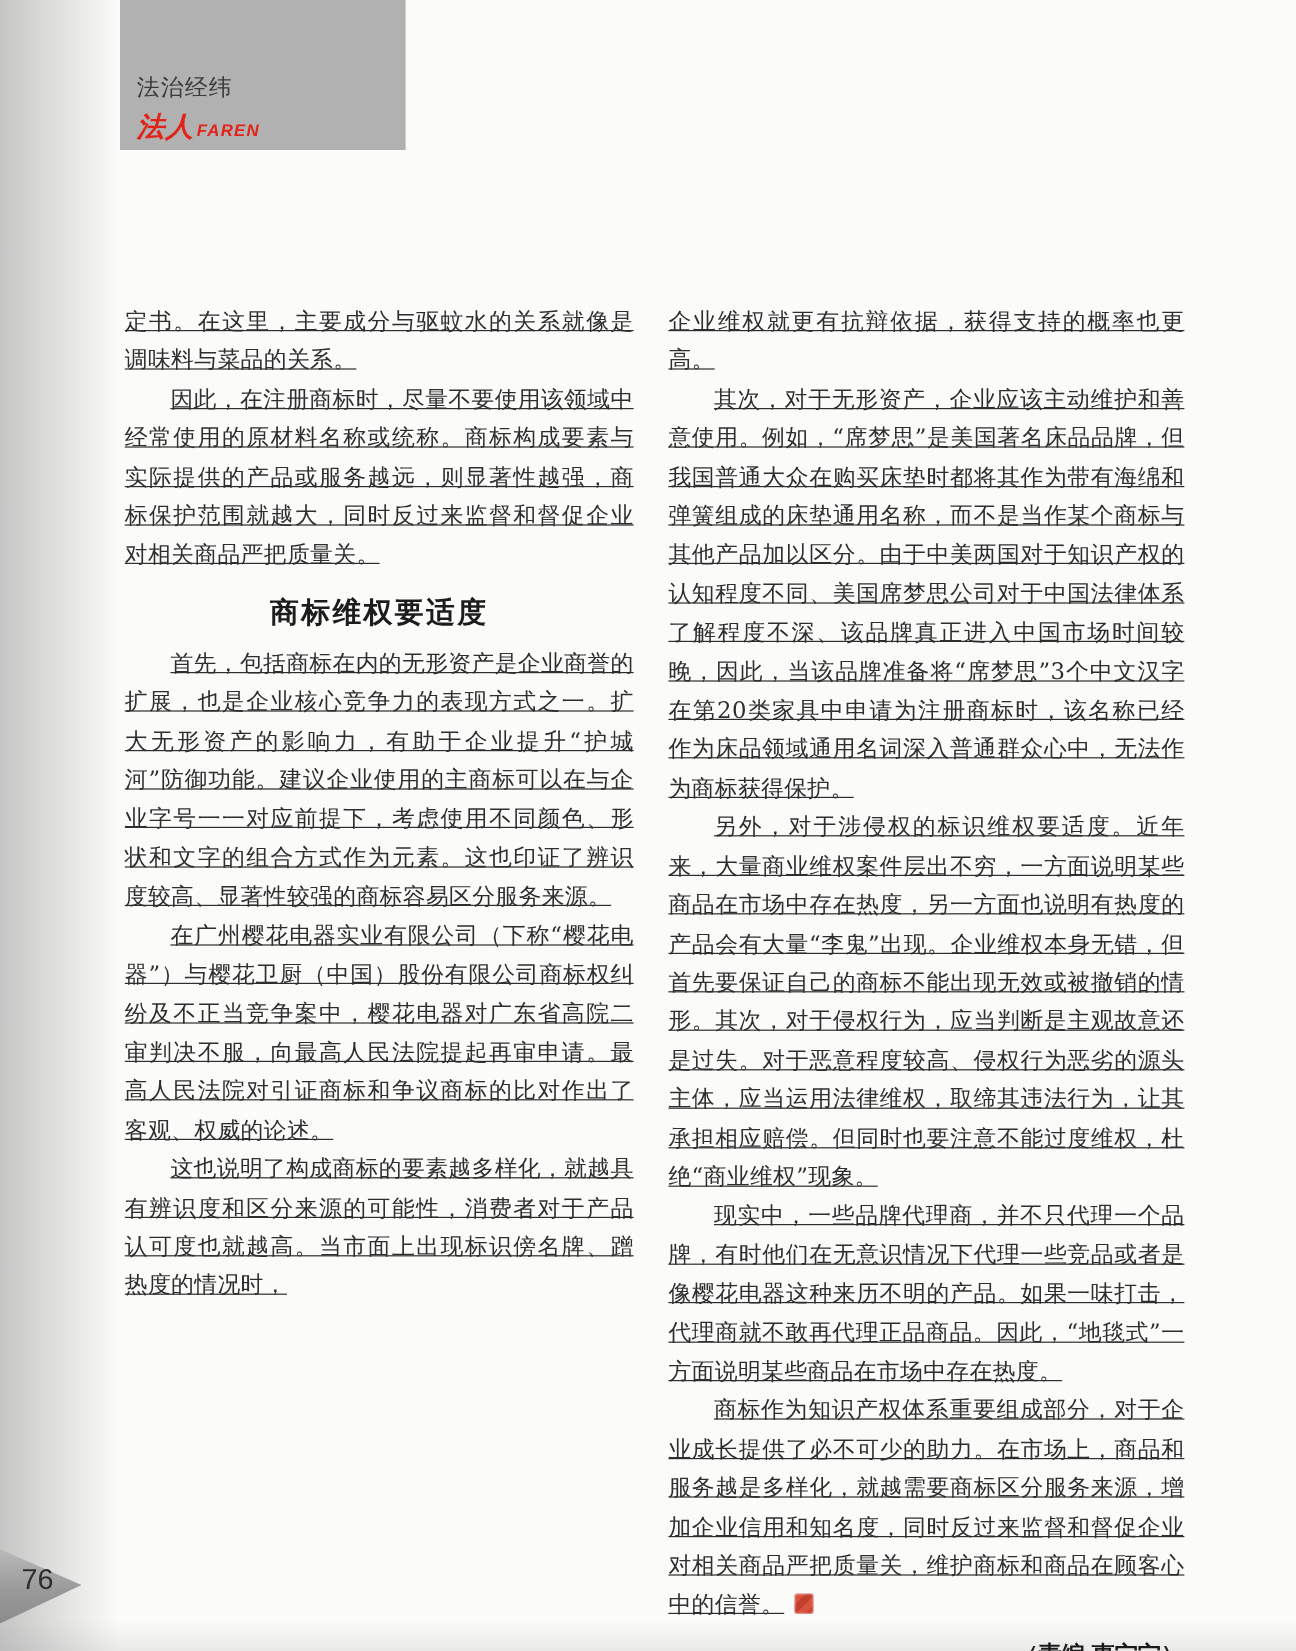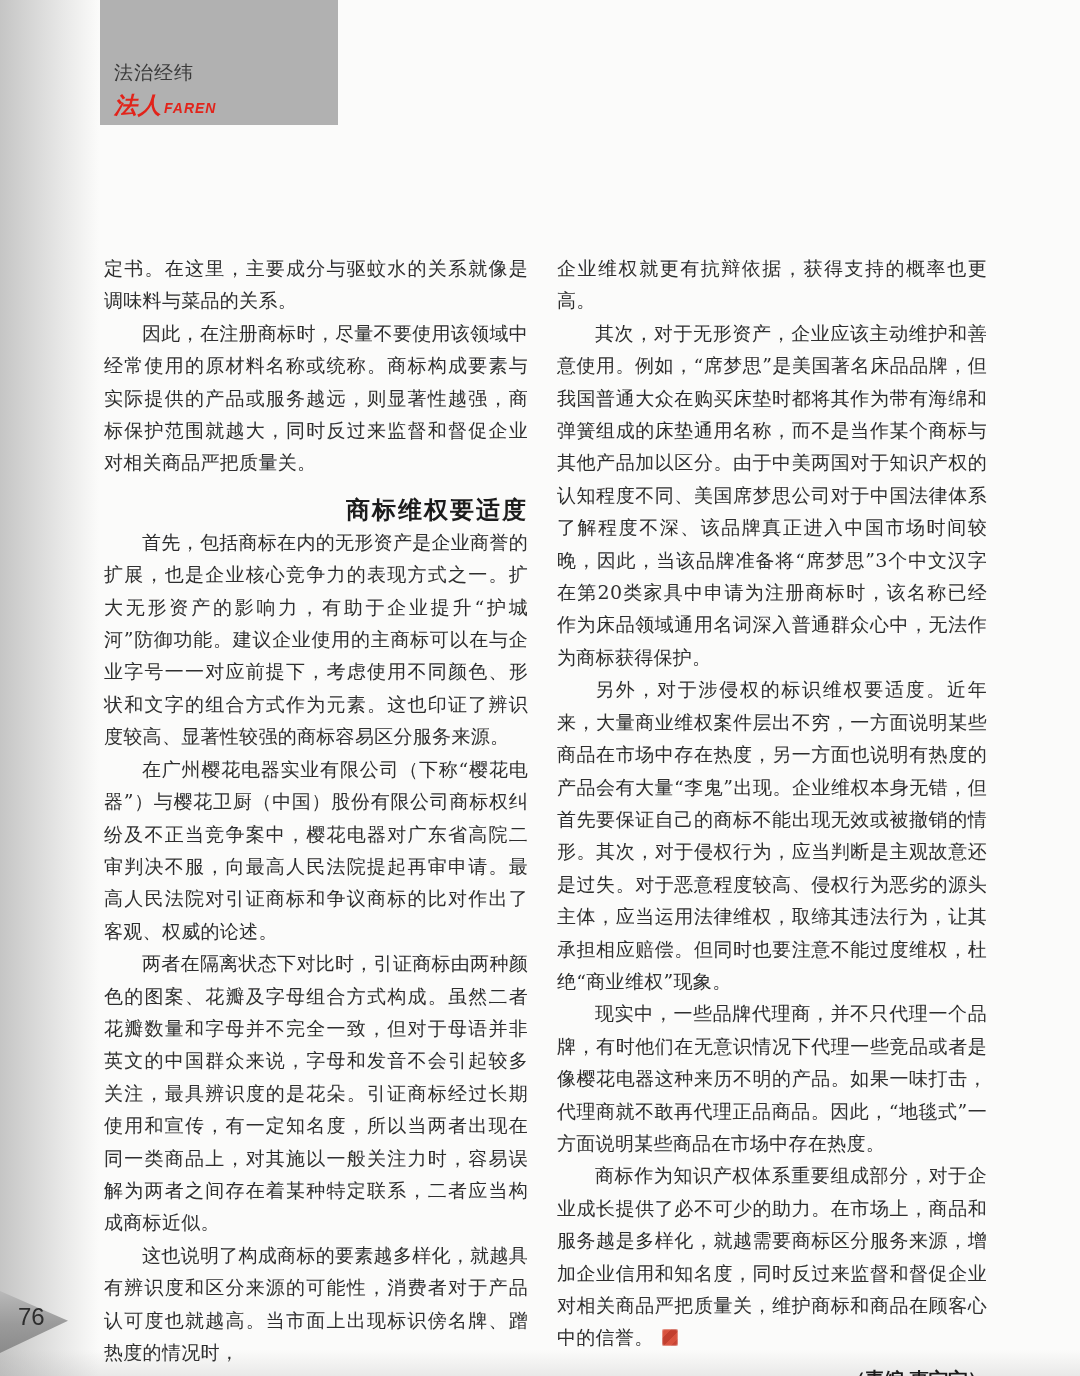--- a/index.html
+++ b/index.html
@@ -44,26 +44,27 @@
   
   .col{position:absolute;top:252px;color:#2e2e2e;}
   .col-left{left:104px;width:424px;}
   .col-right{left:557px;width:430px;}
   .col p{
     margin:0;
     text-align:justify;
     font-size:19px;
     line-height:32.4px;
     letter-spacing:.3px;
+    text-decoration:underline;
   }
   .col p.indent{text-indent:2em;}
   .article-heading{
     font-size:24px;font-weight:bold;color:#1c1c1c;
-    text-align:right;letter-spacing:2px;
-    margin:15px 0 0 0;
+    text-align:center;letter-spacing:2px;
+    margin:15px 0 11px 0;
     font-family:"DejaVu Serif",serif;
   }
   .editor-note{
     text-align:right !important;
     font-family:"Liberation Sans",sans-serif;
     font-weight:bold;color:#1a1a1a;
     font-size:20px;
     margin-top:10px !important;
     letter-spacing:1px;
   }
@@ -101,21 +102,20 @@
       <span class="logo-cn">法人</span><span class="logo-en">FAREN</span>
     </div>
   </div>
 
   <div class="col col-left">
     <p>定书。在这里，主要成分与驱蚊水的关系就像是调味料与菜品的关系。</p>
     <p class="indent">因此，在注册商标时，尽量不要使用该领域中经常使用的原材料名称或统称。商标构成要素与实际提供的产品或服务越远，则显著性越强，商标保护范围就越大，同时反过来监督和督促企业对相关商品严把质量关。</p>
     <div class="article-heading">商标维权要适度</div>
     <p class="indent">首先，包括商标在内的无形资产是企业商誉的扩展，也是企业核心竞争力的表现方式之一。扩大无形资产的影响力，有助于企业提升“护城河”防御功能。建议企业使用的主商标可以在与企业字号一一对应前提下，考虑使用不同颜色、形状和文字的组合方式作为元素。这也印证了辨识度较高、显著性较强的商标容易区分服务来源。</p>
     <p class="indent">在广州樱花电器实业有限公司（下称“樱花电器”）与樱花卫厨（中国）股份有限公司商标权纠纷及不正当竞争案中，樱花电器对广东省高院二审判决不服，向最高人民法院提起再审申请。最高人民法院对引证商标和争议商标的比对作出了客观、权威的论述。</p>
-    <p class="indent">两者在隔离状态下对比时，引证商标由两种颜色的图案、花瓣及字母组合方式构成。虽然二者花瓣数量和字母并不完全一致，但对于母语并非英文的中国群众来说，字母和发音不会引起较多关注，最具辨识度的是花朵。引证商标经过长期使用和宣传，有一定知名度，所以当两者出现在同一类商品上，对其施以一般关注力时，容易误解为两者之间存在着某种特定联系，二者应当构成商标近似。</p>
     <p class="indent">这也说明了构成商标的要素越多样化，就越具有辨识度和区分来源的可能性，消费者对于产品认可度也就越高。当市面上出现标识傍名牌、蹭热度的情况时，</p>
   </div>
 
   <div class="col col-right">
     <p>企业维权就更有抗辩依据，获得支持的概率也更高。</p>
     <p class="indent">其次，对于无形资产，企业应该主动维护和善意使用。例如，“席梦思”是美国著名床品品牌，但我国普通大众在购买床垫时都将其作为带有海绵和弹簧组成的床垫通用名称，而不是当作某个商标与其他产品加以区分。由于中美两国对于知识产权的认知程度不同、美国席梦思公司对于中国法律体系了解程度不深、该品牌真正进入中国市场时间较晚，因此，当该品牌准备将“席梦思”3个中文汉字在第20类家具中申请为注册商标时，该名称已经作为床品领域通用名词深入普通群众心中，无法作为商标获得保护。</p>
     <p class="indent">另外，对于涉侵权的标识维权要适度。近年来，大量商业维权案件层出不穷，一方面说明某些商品在市场中存在热度，另一方面也说明有热度的产品会有大量“李鬼”出现。企业维权本身无错，但首先要保证自己的商标不能出现无效或被撤销的情形。其次，对于侵权行为，应当判断是主观故意还是过失。对于恶意程度较高、侵权行为恶劣的源头主体，应当运用法律维权，取缔其违法行为，让其承担相应赔偿。但同时也要注意不能过度维权，杜绝“商业维权”现象。</p>
     <p class="indent">现实中，一些品牌代理商，并不只代理一个品牌，有时他们在无意识情况下代理一些竞品或者是像樱花电器这种来历不明的产品。如果一味打击，代理商就不敢再代理正品商品。因此，“地毯式”一方面说明某些商品在市场中存在热度。</p>
     <p class="indent"><span>商标作为知识产权体系重要组成部分，对于企业成长提供了必不可少的助力。在市场上，商品和服务越是多样化，就越需要商标区分服务来源，增加企业信用和知名度，同时反过来监督和督促企业对相关商品严把质量关，维护商标和商品在顾客心中的信誉。</span><span class="seal"></span></p>
     <p class="editor-note">（责编 惠宁宁）</p>

